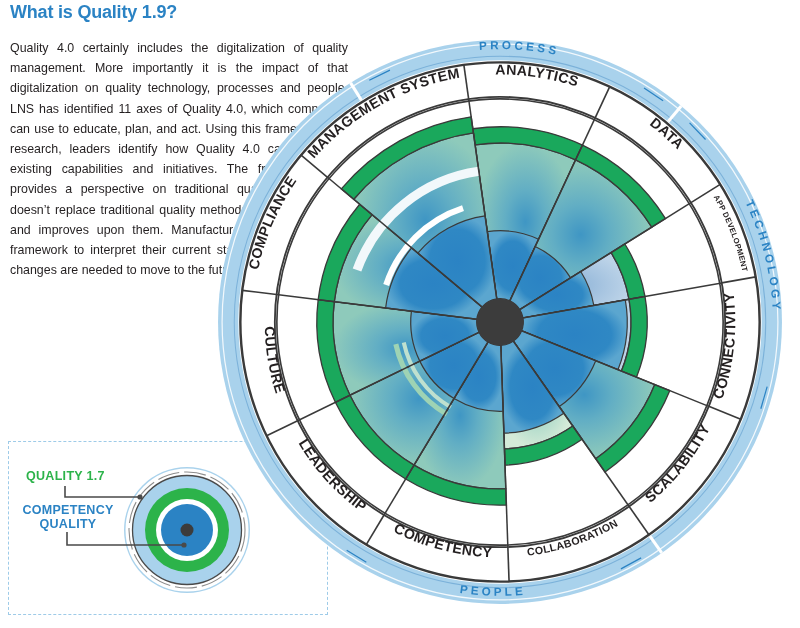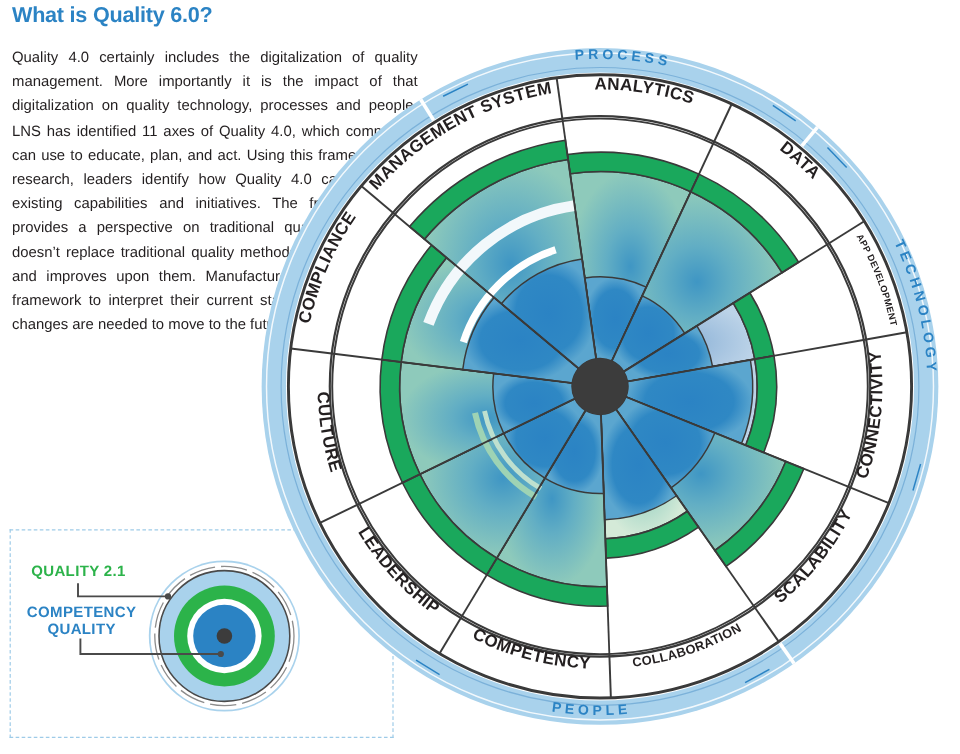--- a/index.html
+++ b/index.html
@@ -63,21 +63,21 @@
     position: absolute;
     left: 216px; top: 38px;
   }
   svg text { font-family: "Liberation Sans", sans-serif; }
 </style>
 </head>
 <body>
 
 <div id="page">
 
-<div id="title">What is Quality 6.0?</div>
+<div id="title">What is Quality 1.9?</div>
 
 <div id="body-text">Quality 4.0 certainly includes the digitalization of quality management. More importantly it is the impact of that digitalization on quality technology, processes and people. LNS has identified 11 axes of Quality 4.0, which companies can use to educate, plan, and act. Using this framework and research, leaders identify how Quality 4.0 can transform existing capabilities and initiatives. The framework also provides a perspective on traditional quality. Quality 4.0 doesn’t replace traditional quality methods, but rather builds and improves upon them. Manufacturers should use the framework to interpret their current state and identify what changes are needed to move to the future state.</div>
 
 <div id="legend-box">
   <svg id="legend-svg" width="320" height="174" viewBox="0 0 320 174">
 
     <circle cx="178" cy="88" r="63" fill="#a9d2ec"></circle>
 
     <circle cx="178" cy="88" r="58" fill="none" stroke="#ffffff" stroke-width="7"></circle>
     <circle cx="178" cy="88" r="58" fill="none" stroke="#8d8d8d" stroke-width="1.1" stroke-dasharray="22 5"></circle>
@@ -91,21 +91,21 @@
 
     <circle cx="178" cy="88" r="6.5" fill="#3c3c3c"></circle>
 
     <path d="M 56 44 L 56 55 L 130 55" fill="none" stroke="#4a4a4a" stroke-width="1.6"></path>
     <circle cx="131" cy="55" r="2.6" fill="#4a4a4a"></circle>
 
     <path d="M 58 90 L 58 103 L 174 103" fill="none" stroke="#4a4a4a" stroke-width="1.6"></path>
     <circle cx="175" cy="103" r="2.6" fill="#4a4a4a"></circle>
   </svg>
 </div>
-<div class="legend-label" id="legend-q40">QUALITY 2.1</div>
+<div class="legend-label" id="legend-q40">QUALITY 1.7</div>
 <div class="legend-label" id="legend-trad">
   <span>COMPETENCY</span><br>
   <span>QUALITY</span>
 </div>
 
 <div id="wheel">
   <svg id="wheel-svg" width="568" height="568" viewBox="0 0 560 560">
     <defs>
       <radialGradient id="gradGreen" cx="50%" cy="50%" r="50%">
         <stop offset="0%" stop-color="#7fc4b8"></stop>

